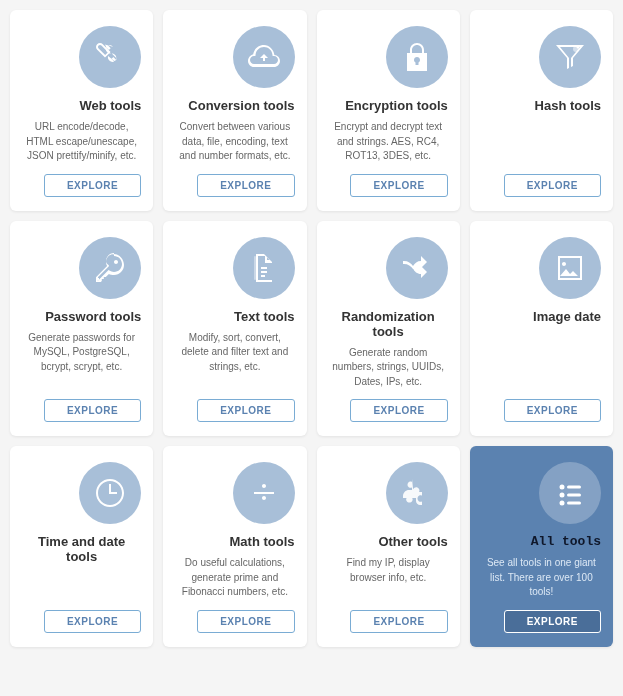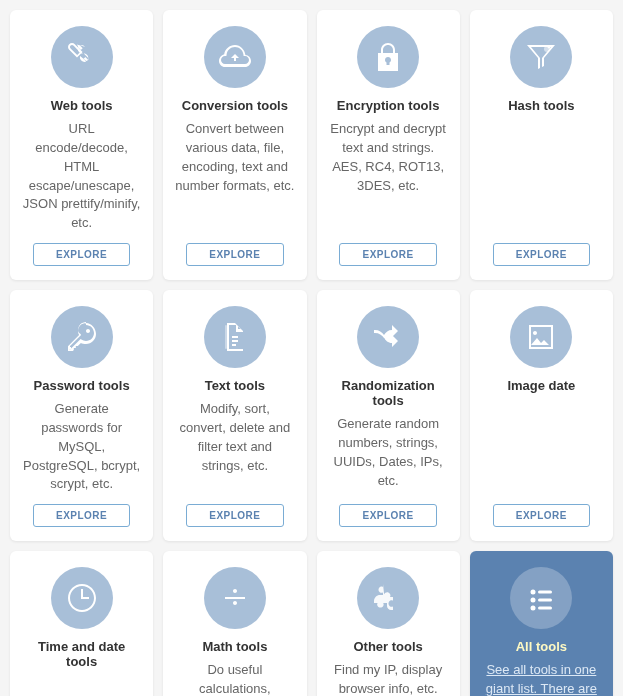--- a/index.html
+++ b/index.html
@@ -17,21 +17,21 @@
       grid-template-columns: repeat(4, 1fr);
       gap: 10px;
       width: 603px;
     }
     .card {
       background: #fff;
       border-radius: 6px;
       padding: 16px 12px 14px;
       display: flex;
       flex-direction: column;
-      align-items: center;
+      align-items: flex-end;
       text-align: center;
       box-shadow: 0 1px 3px rgba(0,0,0,0.08);
     }
     .card.highlighted {
       background: #5b82b0;
       color: #fff;
     }
     .icon-circle {
       width: 62px;
       height: 62px;
@@ -51,32 +51,32 @@
       width: 32px;
       height: 32px;
     }
     .card-title {
       font-size: 13px;
       font-weight: bold;
       color: #333;
       margin-bottom: 7px;
     }
     .card.highlighted .card-title {
-      color: #fef9c3;
+      color: #0f172a;
+      font-family: Liberation Mono, monospace;
     }
     .card-desc {
-      font-size: 13px;
+      font-size: 10px;
       color: #666;
       line-height: 1.45;
       flex-grow: 1;
       margin-bottom: 10px;
     }
     .card.highlighted .card-desc {
       color: #dce8f5;
-      text-decoration: underline;
     }
     .explore-btn {
       border: 1.5px solid #7aacd4;
       background: transparent;
       color: #5b82b0;
       font-size: 10px;
       font-weight: bold;
       letter-spacing: 0.5px;
       padding: 5px 22px;
       border-radius: 3px;

